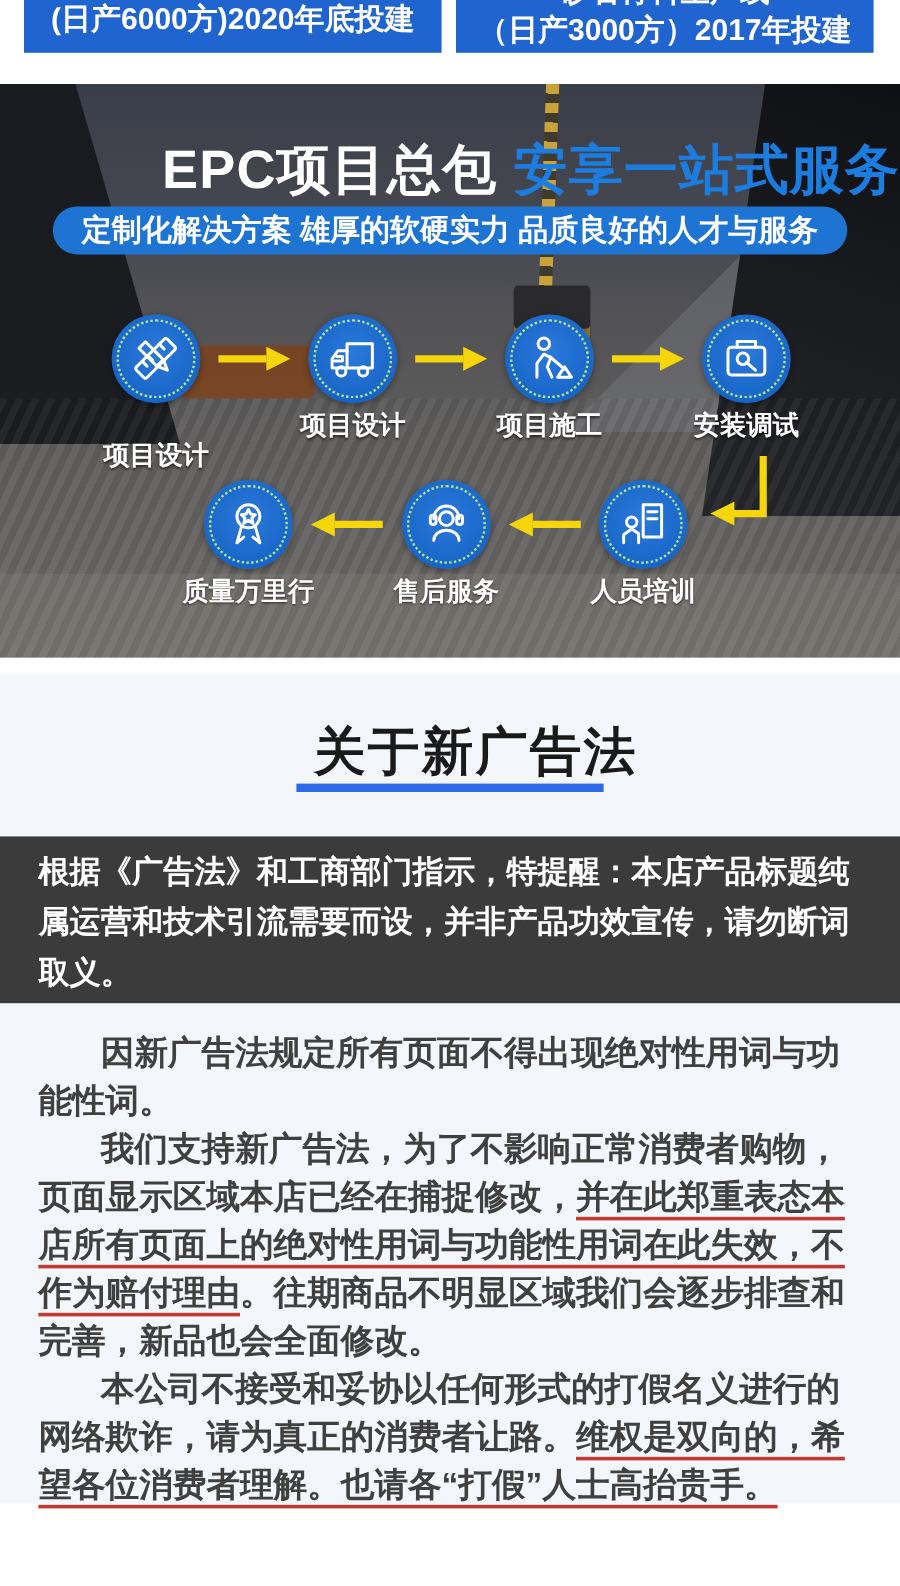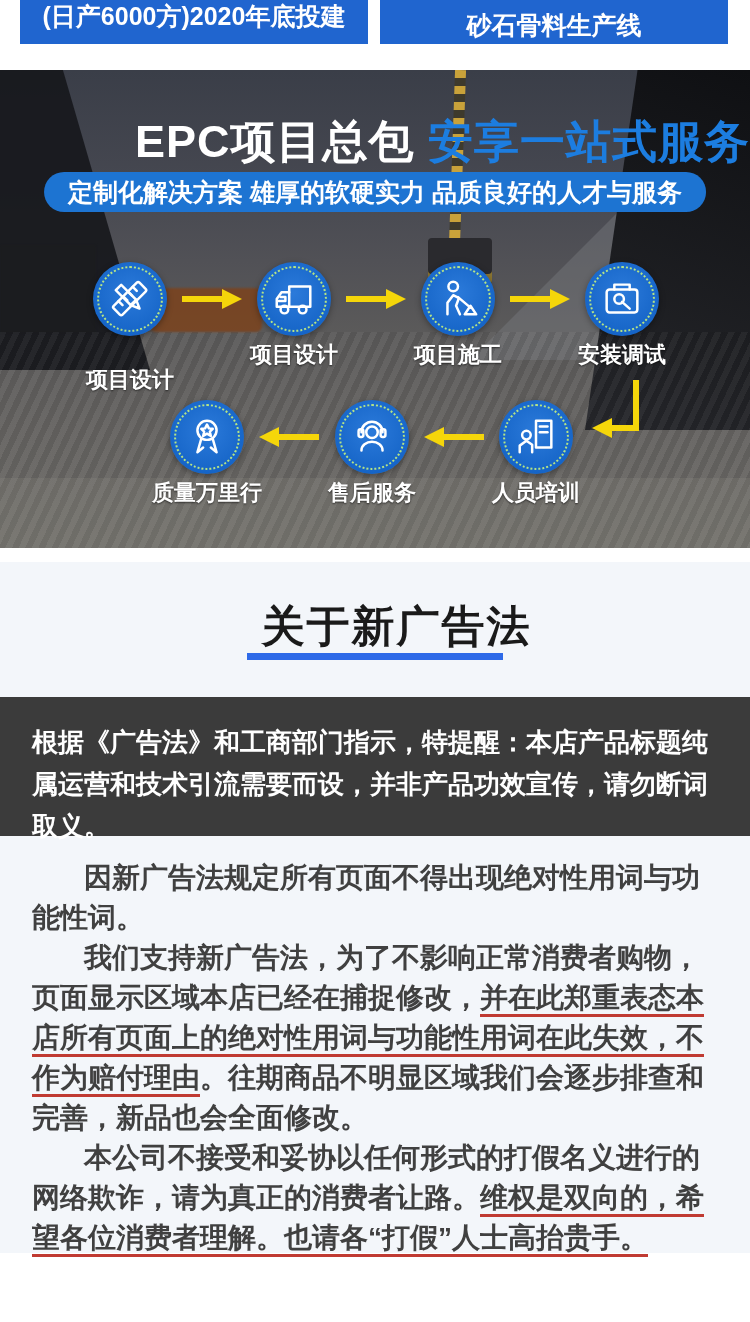--- a/index.html
+++ b/index.html
@@ -52,36 +52,37 @@
   .step-label { position:absolute; color:#ffffff; font-size:22px; font-weight:bold;
     text-align:center; text-shadow:0 1px 2px rgba(0,0,0,.6); white-space:nowrap; }
   .arrow { position:absolute; }
 
   
   .notice-bg { position:absolute; left:0; top:562px; width:750px; height:691px; background:#f3f6fa; }
   .notice-heading { position:absolute; left:0; top:598px; width:750px; text-align:center;
     color:#1a1a1a; font-size:43px; font-weight:900; letter-spacing:2px;padding-left:43px; }
   .heading-underline { position:absolute; left:247px; top:653px; width:256px; height:7px; background:#2e6ae8; }
   .dark-box { position:absolute; left:0; top:697px; width:750px; height:139px; background:#3b3b3b;
-    color:#ffffff; font-size:26px; line-height:42px; padding:24px 32px 0 32px; font-weight:bold; }
+    color:#ffffff; font-size:26px; line-height:42px; padding:8px 32px 0 32px; font-weight:bold; }
   .paragraphs { position:absolute; left:32px; top:858px; width:686px;
     color:#404040; font-size:28px; line-height:40px; font-weight:bold; }
   .paragraphs p { text-indent:52px; }
   .red-underline { border-bottom:3px solid #c03a32; padding-bottom:1px; }
 </style>
 </head>
 <body>
 
 <div class="page">
 
   <div class="top-banner left">
     <div>(日产6000方)2020年底投建</div>
   </div>
   <div class="top-banner right">
     <div>砂石骨料生产线</div>
+    <div>（日产3000方）2017年投建</div>
   </div>
 
   <div class="hero">
     <div class="mtn-left"></div>
     <div class="slope-mid"></div>
     <div class="mtn-right"></div>
     <div class="crane-mast"></div>
     <div class="crane-cab"></div>
     <div class="machine-orange"></div>
     <div class="machine-dark"></div>

